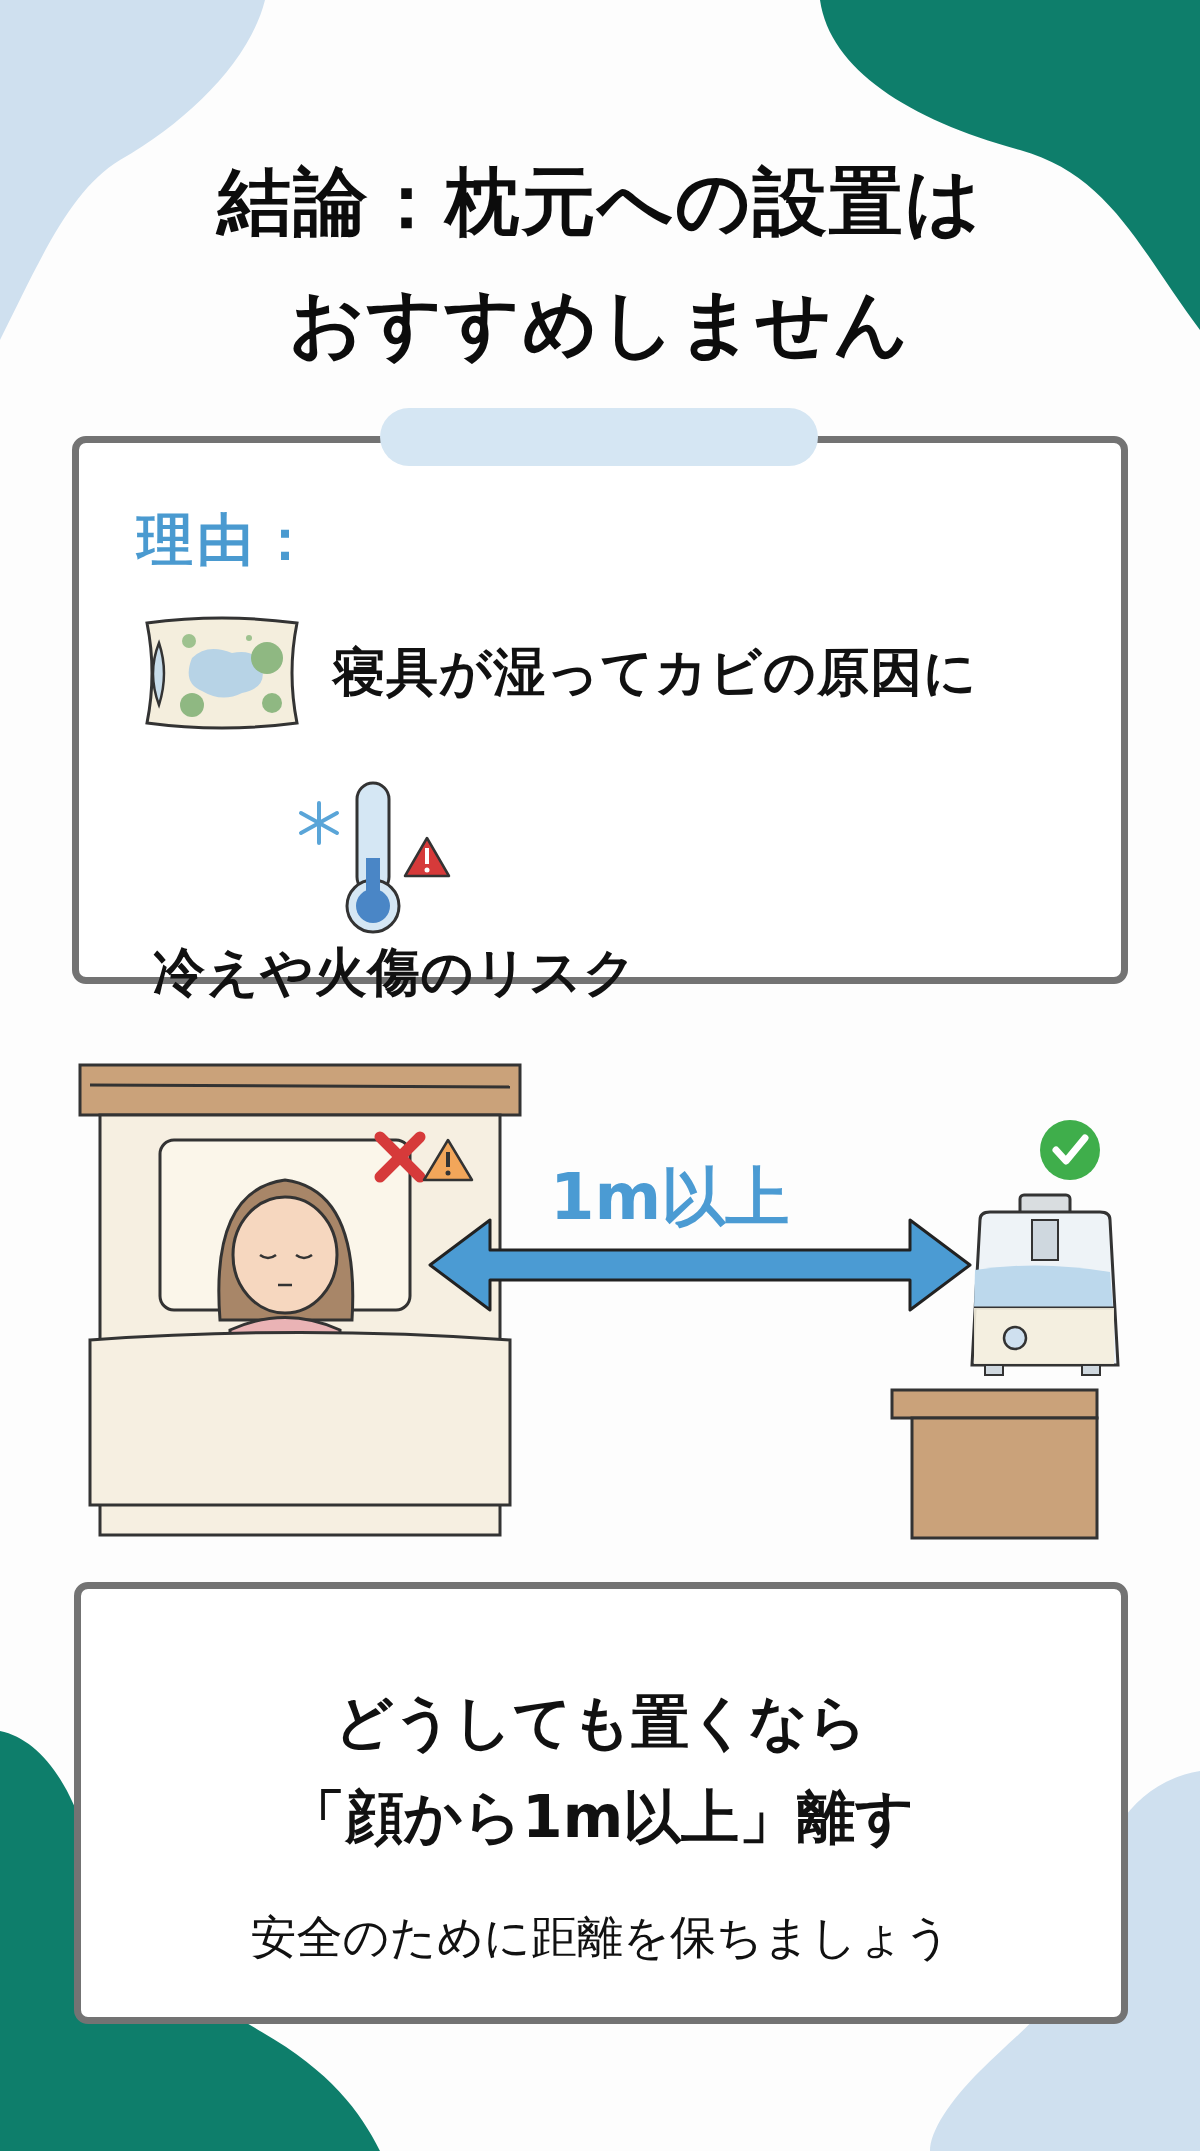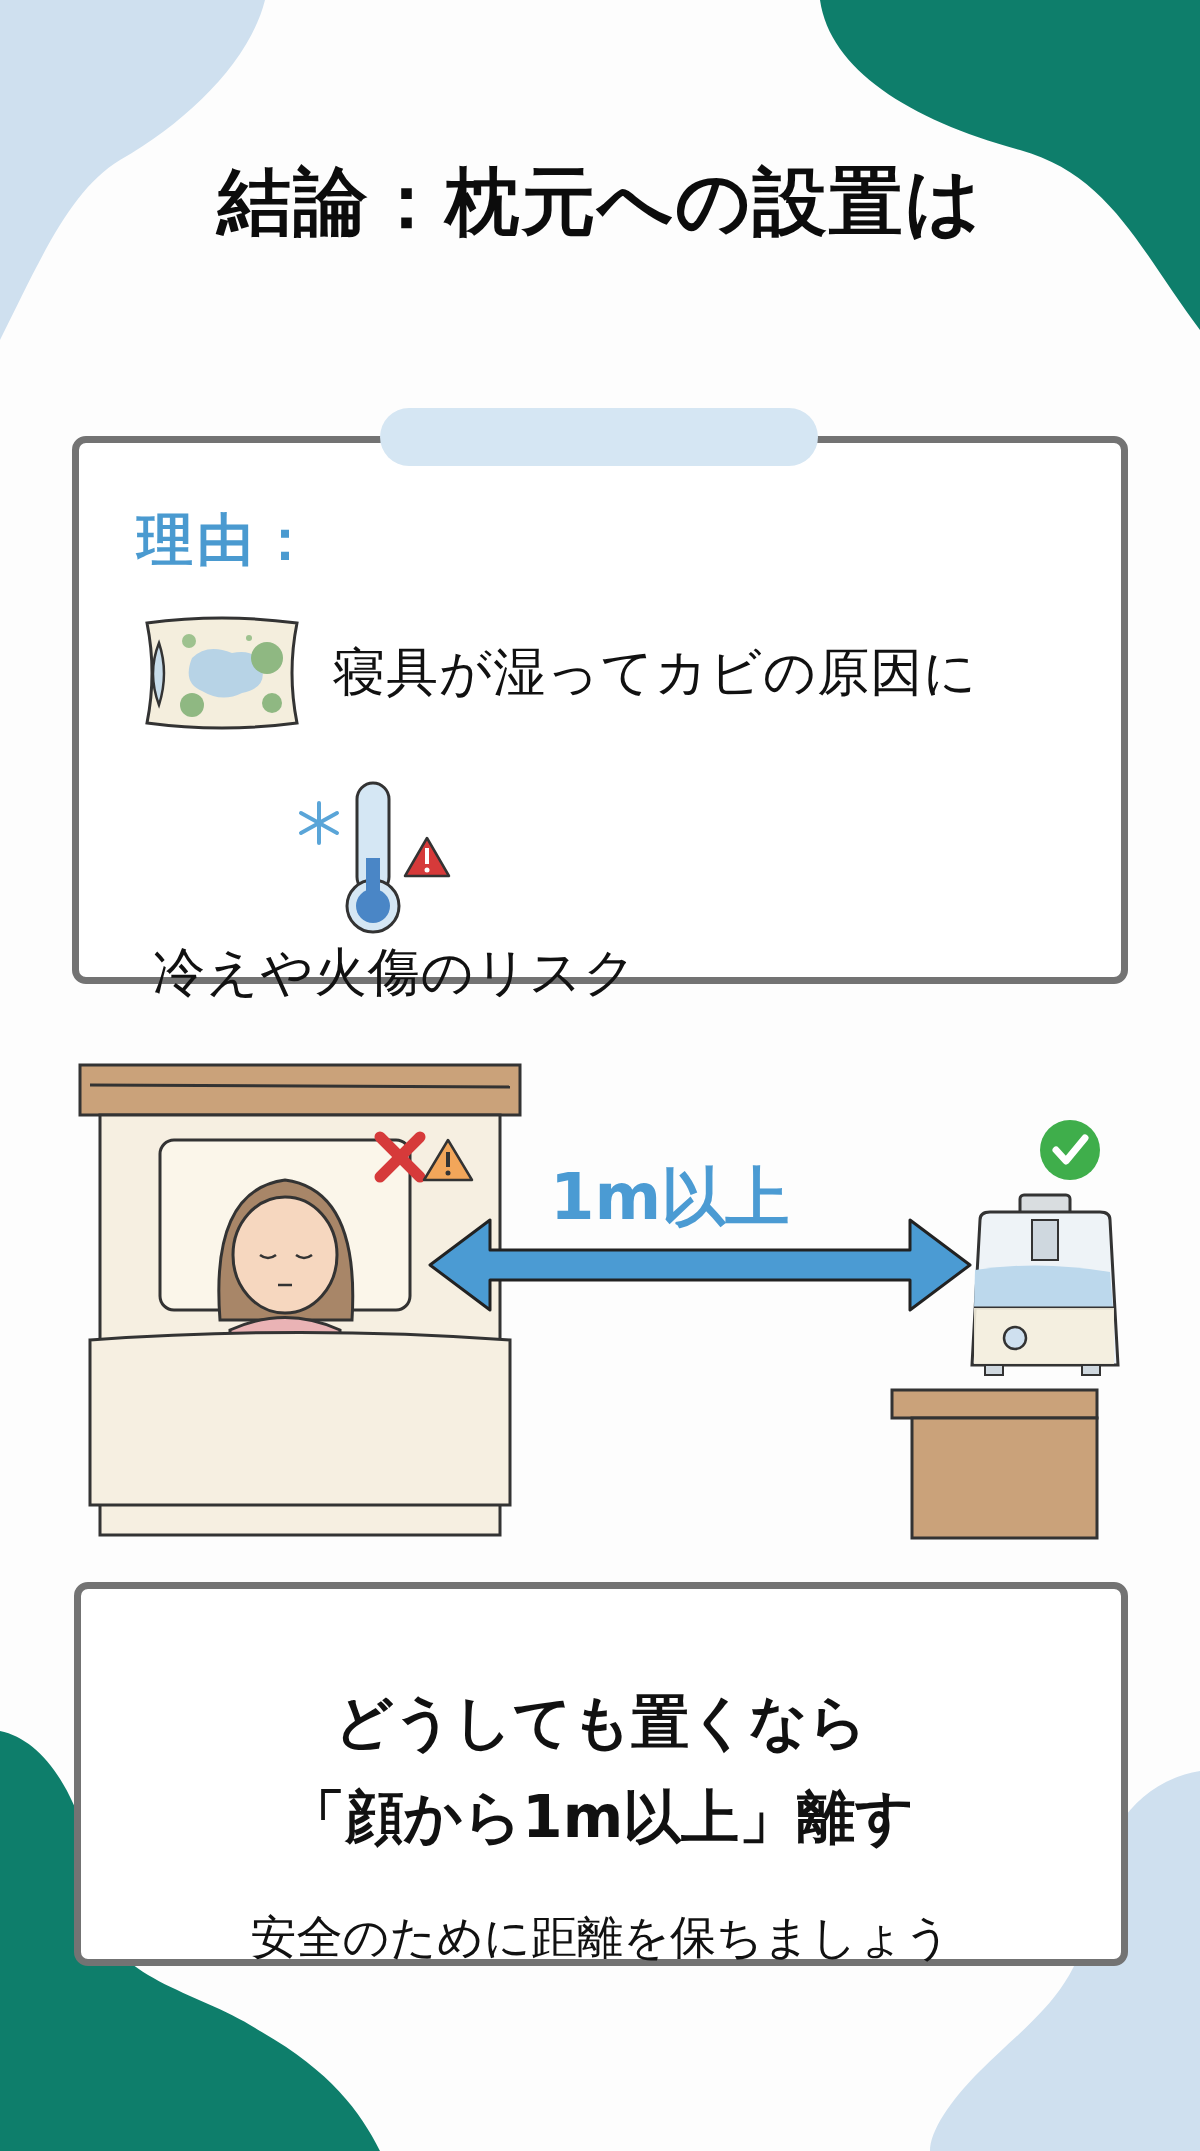--- a/index.html
+++ b/index.html
@@ -22,31 +22,31 @@
   .card-tab {
     position: absolute; left: 380px; top: 408px; width: 438px; height: 58px;
     background: #d5e6f3; border-radius: 29px; z-index: 3;
   }
   .reason-label {
     position: absolute; left: 58px; top: 60px;
     font-size: 56px; font-weight: bold; color: #4a9ad0; letter-spacing: 4px;
   }
   .reason-item { position: absolute; left: 58px; display: flex; align-items: center; }
   .reason-item .icon-wrap { width: 180px; display: flex; align-items: center; }
-  .reason-text { font-size: 52px; font-weight: normal; color: #111; margin-left: 16px; letter-spacing: 1px; }
+  .reason-text { font-size: 52px; font-weight: bold; color: #111; margin-left: 16px; letter-spacing: 1px; }
   .reason-1 { top: 170px; }
   .reason-2 { top: 335px; flex-direction: column; }
 
   .scene { position: absolute; left: 60px; top: 1040px; width: 1080px; height: 500px; z-index: 2; }
   .distance-label {
     position: absolute; left: 550px; top: 1154px;
     font-size: 64px; font-weight: bold; color: #4b9bd3; z-index: 3;
   }
 
-  .card-advice { left: 74px; top: 1582px; width: 1054px; height: 384px; text-align: center; }
+  .card-advice { left: 74px; top: 1582px; width: 1054px; height: 442px; text-align: center; }
   .advice-line1 { position: absolute; left: 0; width: 100%; top: 95px; font-size: 58px; font-weight: bold; }
   .advice-line2 { position: absolute; left: 0; width: 100%; top: 190px; font-size: 58px; font-weight: bold; }
   .advice-sub { position: absolute; left: 0; width: 100%; top: 318px; font-size: 46px; font-weight: normal; color: #111; }
 </style>
 </head>
 <body>
 
 <svg class="blob" style="left:0;top:0" width="300" height="360" viewBox="0 0 300 360">
   <path d="M0,0 H265 C250,60 190,120 120,160 C70,190 40,260 0,340 Z" fill="#cfe0ef"></path>
 </svg>
@@ -55,20 +55,21 @@
 </svg>
 <svg class="blob" style="left:0;bottom:0" width="420" height="420" viewBox="0 0 420 420">
   <path d="M0,0 C50,10 90,80 100,180 C110,250 200,260 260,300 C330,340 360,380 380,420 H0 Z" fill="#0e7e6b"></path>
 </svg>
 <svg class="blob" style="right:0;bottom:0" width="300" height="380" viewBox="0 0 300 380">
   <path d="M300,0 C240,10 200,60 190,140 C180,220 130,250 80,300 C50,330 30,360 30,380 H300 Z" fill="#cfe0ef"></path>
 </svg>
 
 <div class="title">
   <div>結論：枕元への設置は</div>
+  <div>おすすめしません</div>
 </div>
 
 <div class="card-tab"></div>
 <div class="card card-reasons">
   <div class="reason-label">理由：</div>
 
   <div class="reason-item reason-1">
     <div class="icon-wrap">
       <svg width="170" height="120" viewBox="0 0 170 120">
         <path d="M10,10 Q85,0 160,10 Q150,60 160,110 Q85,120 10,110 Q20,60 10,10 Z" fill="#f4eedd" stroke="#333" stroke-width="3"></path>

